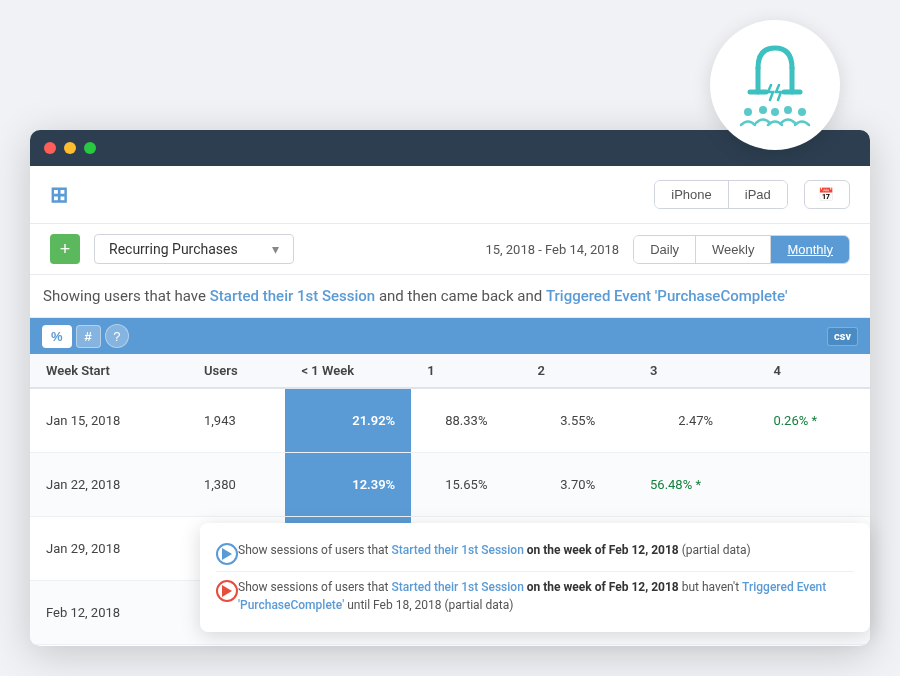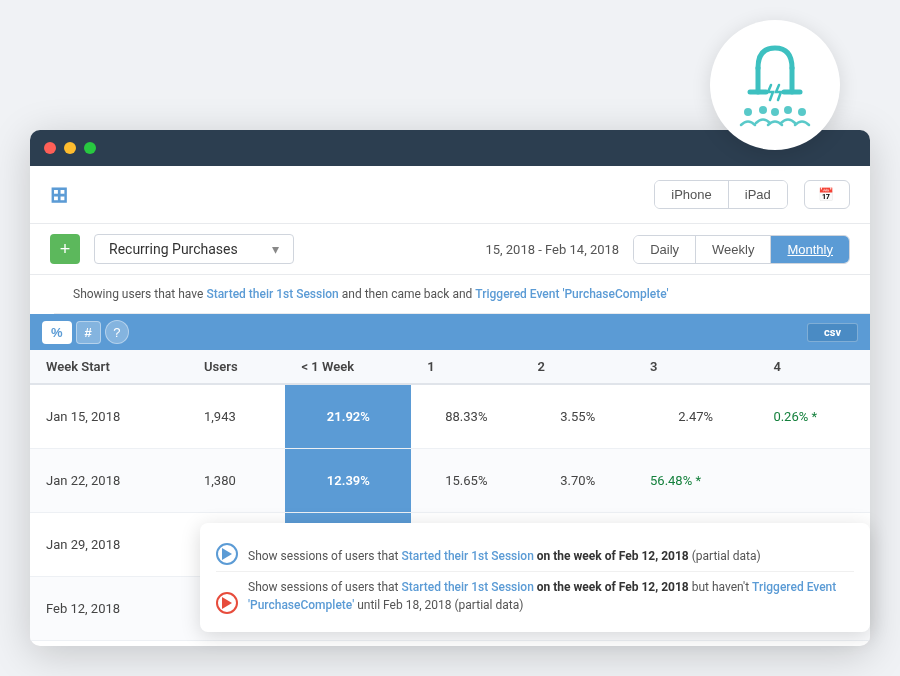--- a/index.html
+++ b/index.html
@@ -204,25 +204,24 @@
     }
     .period-tab:last-child { border-right: none; }
     .period-tab.active {
       background: #5b9bd5;
       color: white;
       text-decoration: underline;
     }
 
     
     .showing-text {
-      padding: 12px 19px;
-      font-size: 12px;
+      padding: 12px 13px;
+      font-size: 15px;
       color: #555;
       border-bottom: 1px solid #e8eaed;
-      margin-left: 24px;
     }
 
     .showing-text .highlight {
       color: #5b9bd5;
       font-weight: 500;
     }
 
     
     .table-toolbar {
       display: flex;
@@ -261,21 +260,21 @@
       align-items: center;
       justify-content: center;
     }
 
     .csv-badge {
       margin-left: auto;
       background: #4a8bc4;
       color: white;
       font-size: 11px;
       font-weight: 700;
-      padding: 2px 16px;
+      padding: 2px 6px;
       border-radius: 3px;
       border: 1px solid rgba(255,255,255,0.3);
     }
 
     
     table {
       width: 100%;
       border-collapse: collapse;
       font-size: 13px;
     }
@@ -303,21 +302,21 @@
 
     tbody td {
       padding: 24px 16px;
       color: #444;
     }
 
     .td-highlight {
       background: #5b9bd5 !important;
       color: white;
       font-weight: 600;
-      text-align: center;
+      text-align: right;
       margin-left: 12px;
     }
 
     .td-normal {
       text-align: center;
     }
 
     .td-muted {
       color: #15803d;
       text-align: left;
@@ -331,22 +330,21 @@
       right: 30px;
       background: white;
       border-radius: 8px;
       box-shadow: 0 4px 20px rgba(0,0,0,0.15);
       padding: 12px 16px;
       z-index: 20;
     }
 
     .tooltip-item {
       display: flex;
-      align-items: flex-end;
-      gap: 10px;
+      align-items: flex-start;
       padding: 6px 0;
     }
 
     .tooltip-item + .tooltip-item {
       border-top: 1px solid #f0f0f0;
     }
 
     .tooltip-play {
       width: 22px;
       height: 22px;

